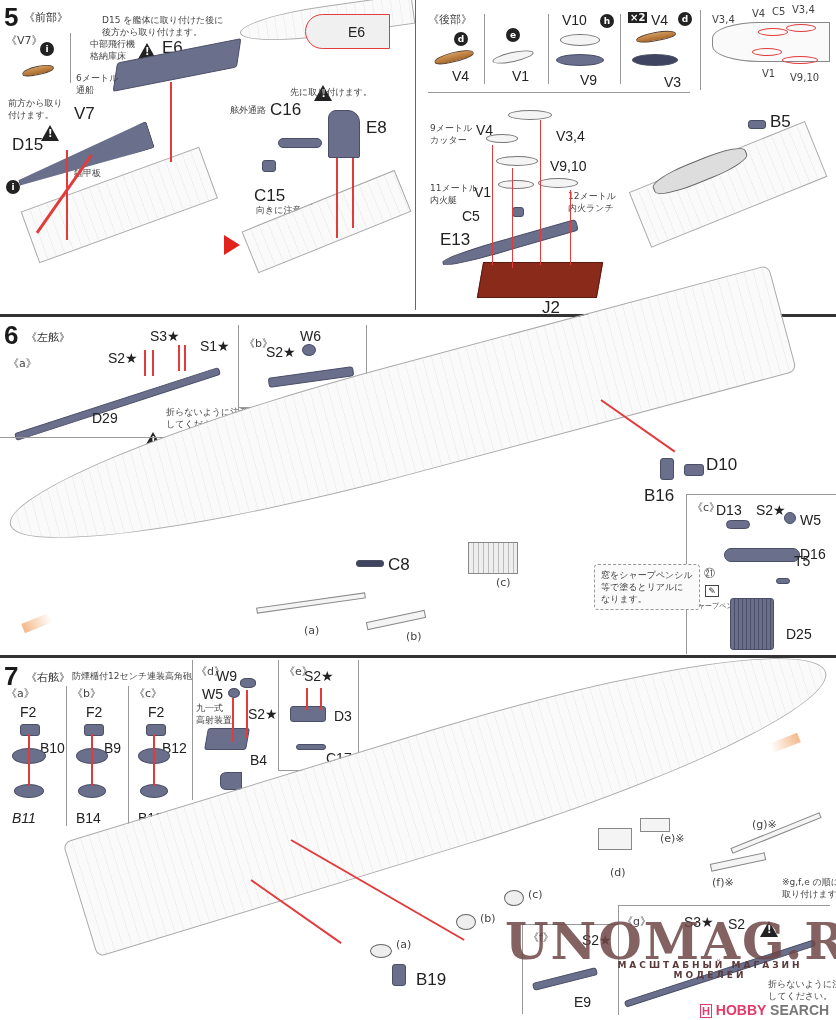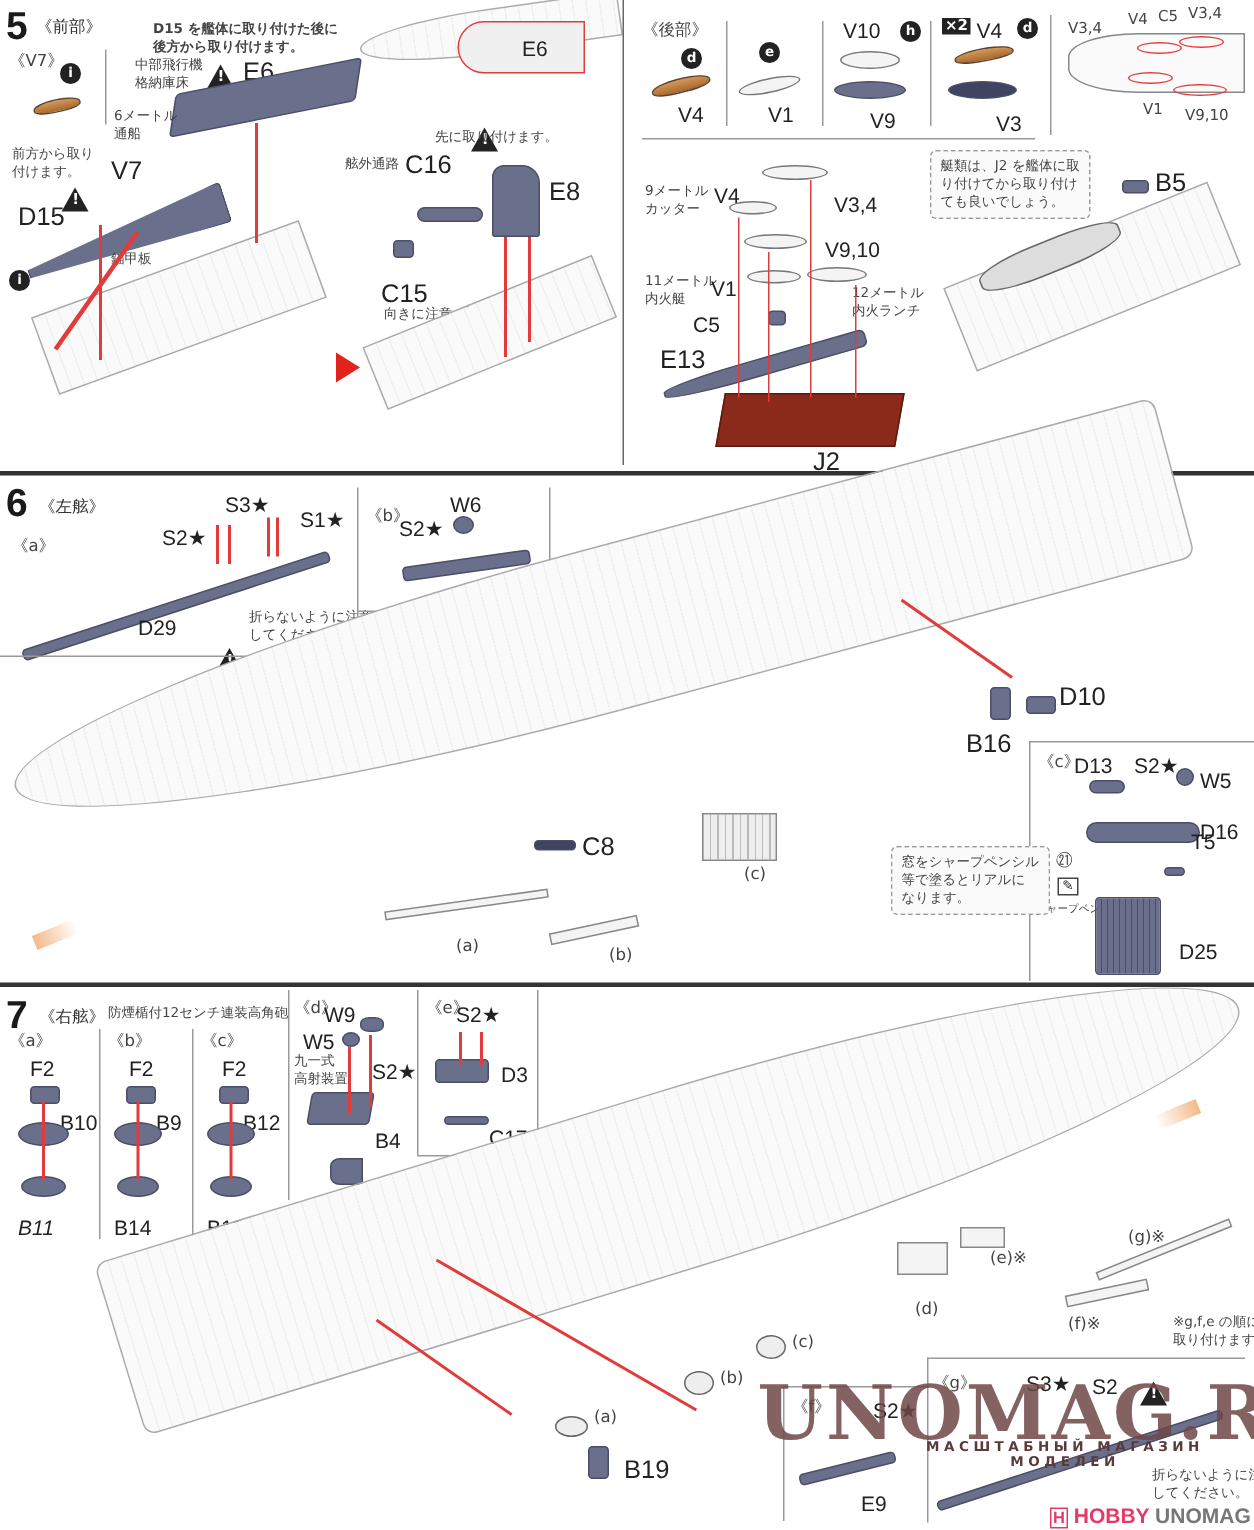--- a/index.html
+++ b/index.html
@@ -35,21 +35,21 @@
 <div>
   <div class="abs step-num" style="left:4px;top:2px;">5</div>
   <div class="abs step-title" style="left:24px;top:10px;">《前部》</div>
 
   
   <div class="abs sub" style="left:6px;top:33px;">《V7》</div>
   <span class="abs circle-badge" style="left:40px;top:42px;">i</span>
   <div class="abs boat-wood" style="left:22px;top:66px;width:32px;height:9px;transform:rotate(-12deg);"></div>
   <div class="vline" style="left:70px;top:33px;height:50px;"></div>
 
-  <div class="abs jp" style="left:102px;top:14px;white-space:pre;font-weight:bold;">D15 を艦体に取り付けた後に
+  <div class="abs jp" style="left:102px;top:14px;white-space:pre;">D15 を艦体に取り付けた後に
 後方から取り付けます。</div>
   <div class="abs jp" style="left:90px;top:38px;white-space:pre;">中部飛行機
 格納庫床</div>
   <span class="abs warn" style="left:138px;top:40px;"></span>
   <div class="abs lbl" style="left:162px;top:38px;">E6</div>
   <div class="abs part" style="left:118px;top:50px;width:118px;height:30px;transform:skewX(-20deg) rotate(-12deg);"></div>
 
   <div class="abs jp" style="left:76px;top:72px;white-space:pre;">6メートル
 通船</div>
   <div class="abs lbl" style="left:74px;top:88px;margin-top:16px;">V7</div>
@@ -148,23 +148,20 @@
   <div class="abs part" style="left:512px;top:207px;width:12px;height:10px;"></div>
   <div class="abs lbl" style="left:440px;top:230px;">E13</div>
   <div class="abs part" style="left:440px;top:238px;width:140px;height:12px;transform:rotate(-16deg);border-radius:40% 4px 4px 40%;"></div>
   <div class="abs j2" style="left:480px;top:262px;width:120px;height:36px;transform:skewX(-10deg);"></div>
   <div class="abs lbl" style="left:542px;top:298px;">J2</div>
   <div class="red-line" style="left:492px;top:145px;width:1px;height:120px;"></div>
   <div class="red-line" style="left:512px;top:168px;width:1px;height:100px;"></div>
   <div class="red-line" style="left:540px;top:120px;width:1px;height:145px;"></div>
   <div class="red-line" style="left:570px;top:190px;width:1px;height:75px;"></div>
 
-  <div class="note-box jp" style="left:620px;top:100px;white-space:pre;">艇類は、J2 を艦体に取
-り付けてから取り付け
-ても良いでしょう。</div>
   <div class="abs lbl" style="left:770px;top:112px;">B5</div>
   <div class="abs part" style="left:748px;top:120px;width:18px;height:9px;"></div>
   <div class="hull" style="left:640px;top:190px;width:190px;height:60px;transform:rotate(-22deg);"></div>
   <div class="abs" style="left:650px;top:160px;width:100px;height:22px;border:1px solid #666;background:#ddd;transform:rotate(-22deg);border-radius:40%;"></div>
 </div>
 
 <div class="sec-border-top" style="top:314px;"></div>
 <div>
   <div class="abs step-num" style="left:4px;top:320px;">6</div>
   <div class="abs step-title" style="left:26px;top:330px;">《左舷》</div>
@@ -352,14 +349,14 @@
   
   <div class="abs jp" style="left:768px;top:978px;white-space:pre;">折らないように注意
 してください。</div>
 </div>
 
 <div class="watermark" style="left:505px;top:912px;">UNOMAG.RU</div>
 <div class="watermark-sub" style="left:584px;top:960px;text-align:center;">МАСШТАБНЫЙ МАГАЗИН МОДЕЛЕЙ</div>
 <div class="hobby" style="left:700px;top:1002px;">
   <span style="color:#e23b6a;border:1px solid #e23b6a;padding:0 1px;font-size:11px;">H</span>
   <span style="color:#e23b6a;">HOBBY</span>
-  <span style="color:#777;">UNOMAG</span>
+  <span style="color:#777;">SEARCH</span>
 </div>
 
 </body></html>

